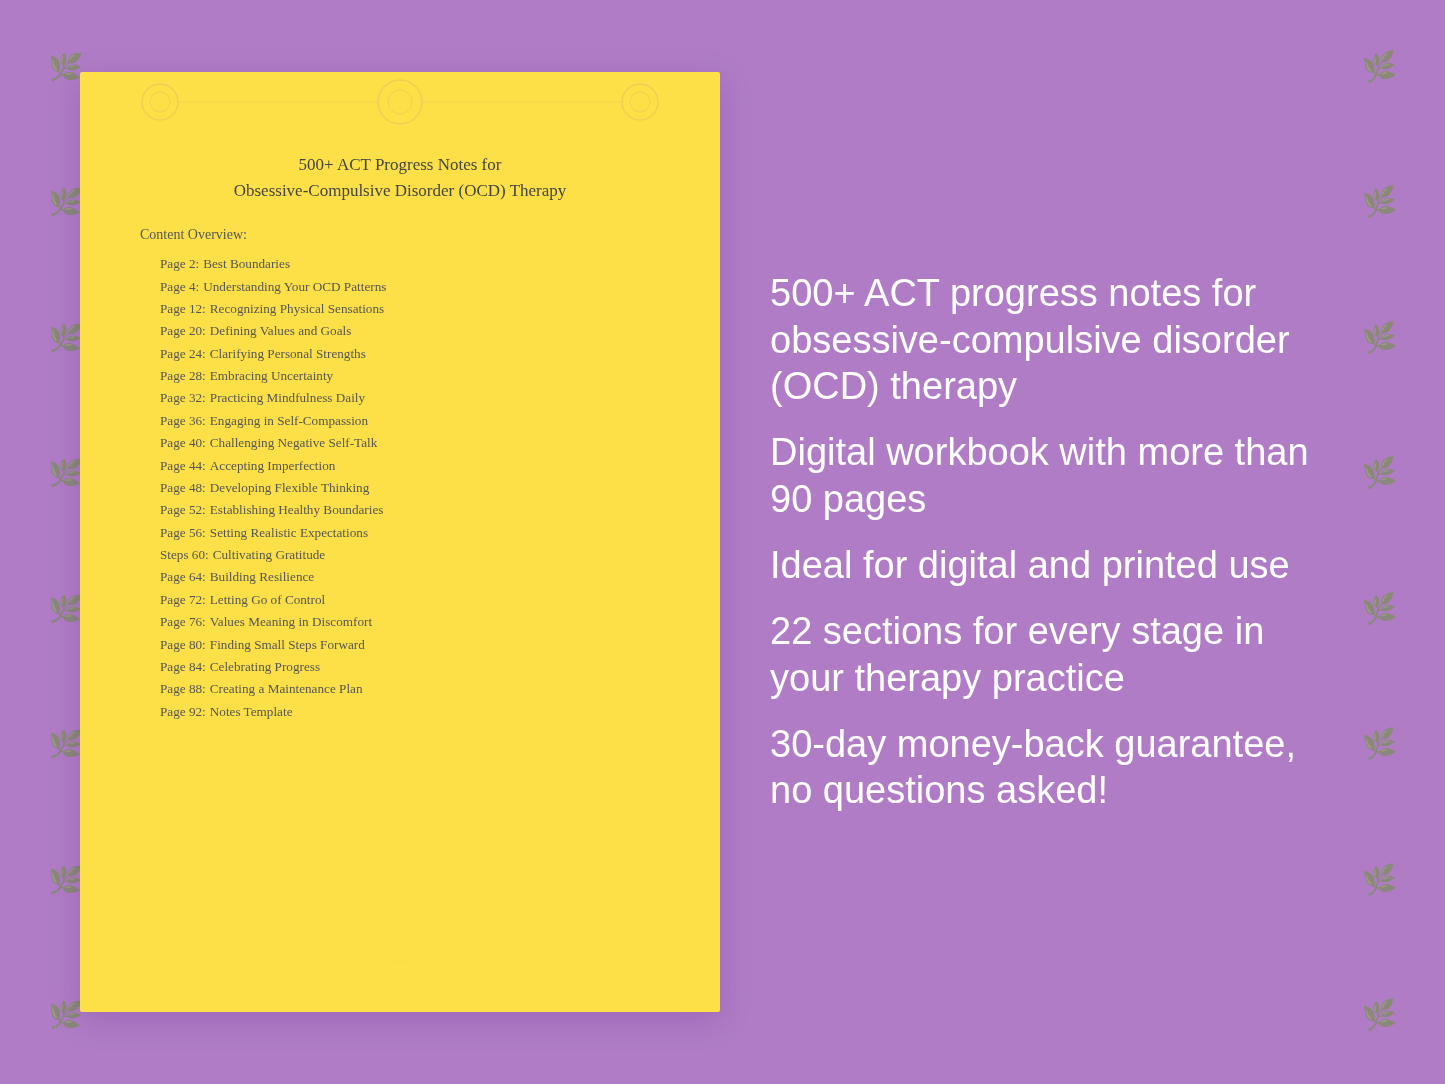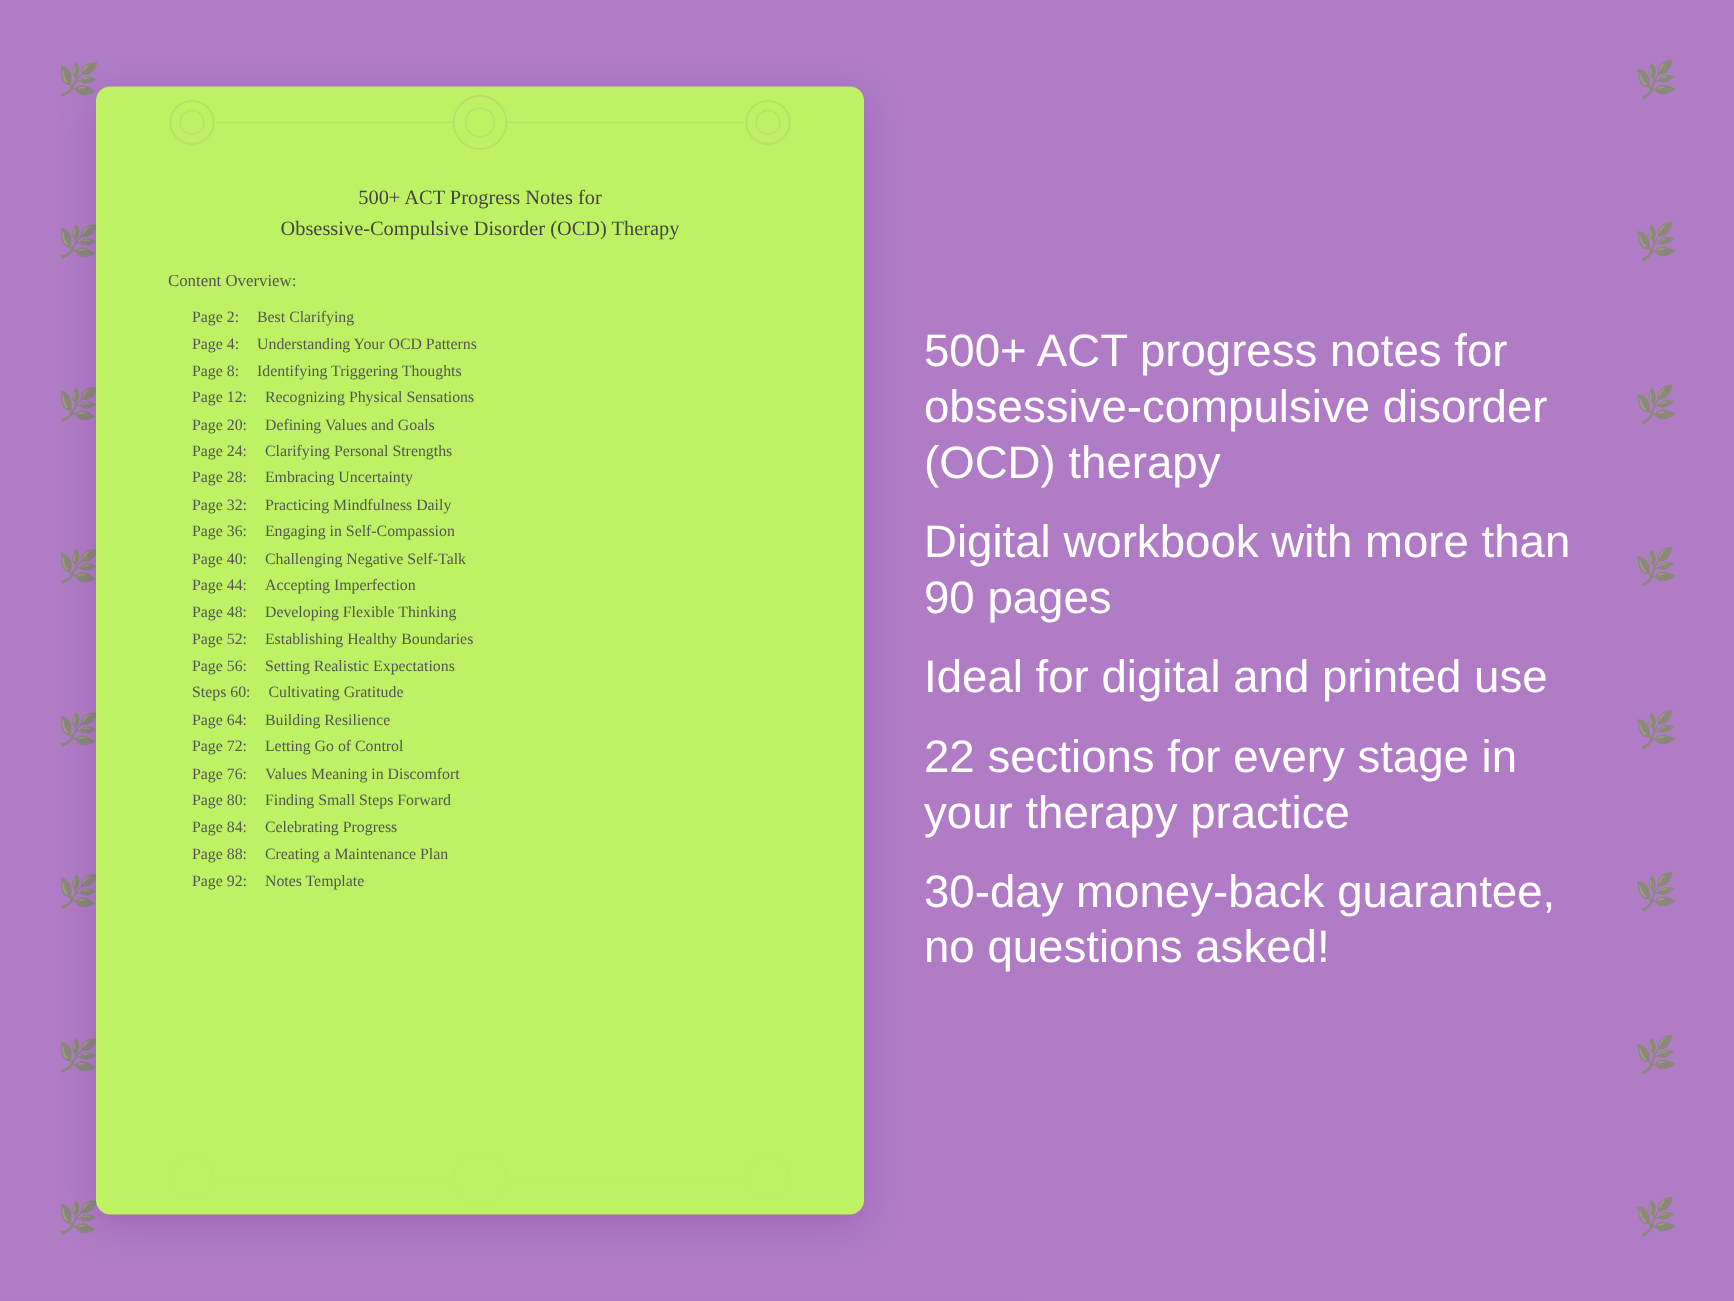--- a/index.html
+++ b/index.html
@@ -52,22 +52,22 @@
       gap: 50px;
       width: 100%;
       height: 100%;
       padding: 40px 100px 40px 80px;
     }
 
     
     .book-panel {
       width: 640px;
       min-height: 940px;
-      background: #bef264;
-      border-radius: 12px;
+      background: #fde047;
+      border-radius: 2px;
       box-shadow: 0 8px 32px rgba(80,0,120,0.18);
       padding: 40px 50px 40px 50px;
       position: relative;
       flex-shrink: 0;
       display: flex;
       flex-direction: column;
       align-items: center;
     }
 
     
@@ -129,21 +129,21 @@
     .toc-item {
       font-size: 13.2px;
       color: #555;
       font-family: 'Georgia', serif;
       padding: 3.2px 0 3.2px 30px;
       white-space: nowrap;
     }
 
     .toc-page-num {
       font-weight: normal;
-      margin-right: 15px;
+      margin-right: 4px;
     }
 
     
     .text-panel {
       flex: 1;
       display: flex;
       flex-direction: column;
       gap: 20px;
       padding-right: 20px;
     }
@@ -201,23 +201,22 @@
     <div class="book-title-block">
       <div class="book-title">
         <span>500+ ACT Progress Notes for</span><br>
         <span>Obsessive-Compulsive Disorder (OCD) Therapy</span>
       </div>
     </div>
 
     <div class="content-overview-label">Content Overview:</div>
 
     <div class="toc-list" id="toc-container">
-    <div class="toc-item"><span class="toc-page-num">Page  2:</span><span>Best Clarifying</span></div>
+    <div class="toc-item"><span class="toc-page-num">Page  2:</span><span>Best Boundaries</span></div>
         <div class="toc-item"><span class="toc-page-num">Page  4:</span><span>Understanding Your OCD Patterns</span></div>
-        <div class="toc-item"><span class="toc-page-num">Page  8:</span><span>Identifying Triggering Thoughts</span></div>
         <div class="toc-item"><span class="toc-page-num">Page 12:</span><span>Recognizing Physical Sensations</span></div>
         <div class="toc-item"><span class="toc-page-num">Page 20:</span><span>Defining Values and Goals</span></div>
         <div class="toc-item"><span class="toc-page-num">Page 24:</span><span>Clarifying Personal Strengths</span></div>
         <div class="toc-item"><span class="toc-page-num">Page 28:</span><span>Embracing Uncertainty</span></div>
         <div class="toc-item"><span class="toc-page-num">Page 32:</span><span>Practicing Mindfulness Daily</span></div>
         <div class="toc-item"><span class="toc-page-num">Page 36:</span><span>Engaging in Self-Compassion</span></div>
         <div class="toc-item"><span class="toc-page-num">Page 40:</span><span>Challenging Negative Self-Talk</span></div>
         <div class="toc-item"><span class="toc-page-num">Page 44:</span><span>Accepting Imperfection</span></div>
         <div class="toc-item"><span class="toc-page-num">Page 48:</span><span>Developing Flexible Thinking</span></div>
         <div class="toc-item"><span class="toc-page-num">Page 52:</span><span>Establishing Healthy Boundaries</span></div>

